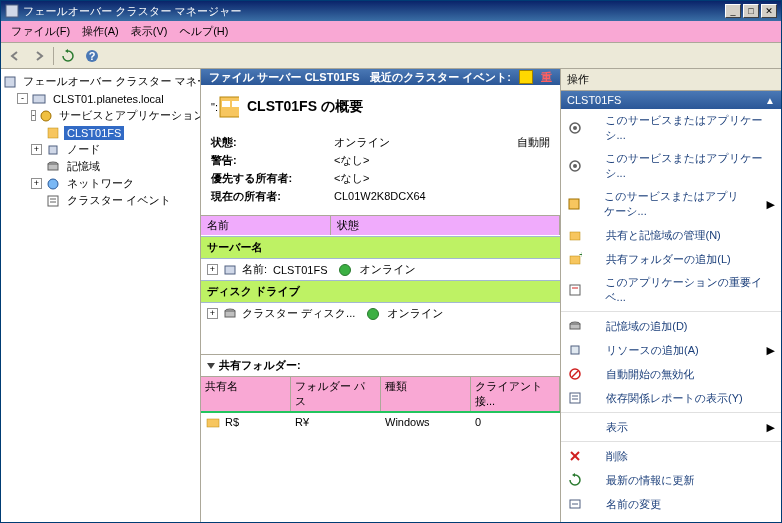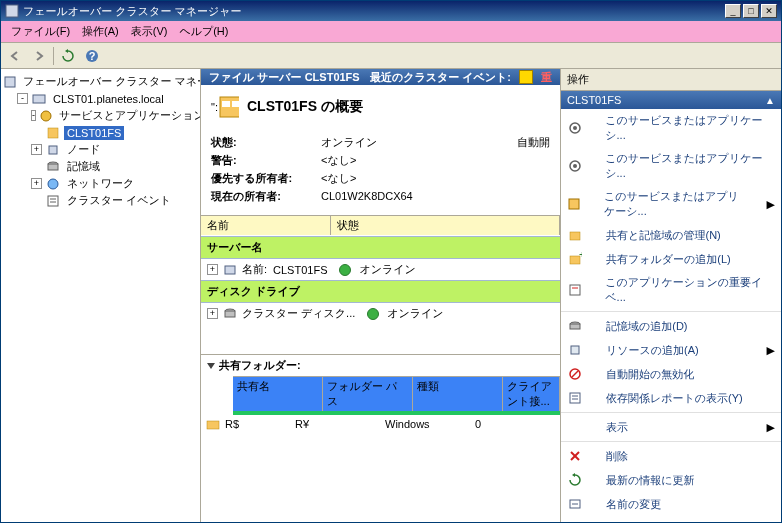--- a/index.html
+++ b/index.html
@@ -28,34 +28,34 @@
 .indent0{padding-left:0px;} .indent1{padding-left:14px;} .indent2{padding-left:28px;} .indent3{padding-left:42px;}
 
 .center-pane { flex:1; display:flex; flex-direction:column; border-right:1px solid #aca899; background:#fff; min-width:0;}
 .header-strip { background:linear-gradient(to bottom,#4a78b5,#2b5797); color:#fff; height:16px; display:flex; align-items:center; padding:0 8px; gap:8px; }
 .header-strip .ev-label{ margin-left:auto; font-weight:bold;}
 .header-strip .ev-warn{ width:14px;height:14px;background:#ffd800;border:1px solid #a08000; display:inline-block;}
 .header-strip .ev-crit{ color:#ff6060; font-weight:bold; }
 .overview { padding:8px 10px; display:flex; align-items:center; gap:8px;}
 .overview .big-icon{ width:28px;height:28px; display:inline-flex;align-items:center;justify-content:center;}
 .status-block{ padding:4px 10px 10px 10px; line-height:18px;}
-.status-row{ display:flex; }
+.status-row{ display:flex;gap:13px; }
 .status-row .lbl{ font-weight:bold; width:110px;}
 .auto-label{ margin-left:auto; font-weight:normal;}
-.list-hdr{ background:#fef9c3; border-top:1px solid #aca899; border-bottom:1px solid #fff; display:flex;}
+.list-hdr{ background:#f0abfc; border-top:1px solid #aca899; border-bottom:1px solid #fff; display:flex;}
 .list-hdr .col{ border-right:1px solid #aca899; padding:2px 6px;}
 .group-hdr{ background:#bef264; padding:3px 6px; font-weight:bold; border-top:1px solid #a3b8d3; border-bottom:1px solid #a3b8d3;}
 .row{ display:flex; align-items:center; padding:3px 6px; gap:4px;}
 .row .exp{ width:11px;height:11px;border:1px solid #919191;background:#fff;font-size:9px;text-align:center;line-height:9px;cursor:pointer;}
 .row .ico{width:16px;height:14px;display:inline-flex;align-items:center;justify-content:center;}
 .online-ico{ width:12px;height:12px;border-radius:50%;background:#3cb043;border:1px solid #2a7a2f; display:inline-block; margin-left:8px; margin-right:4px;}
 .share-section{ margin-top:30px;}
 .share-toggle{ padding:3px 6px; font-weight:bold; border-top:1px solid #aca899; display:flex;align-items:center;gap:4px;}
 .tri-down{ width:0;height:0;border-left:4px solid transparent;border-right:4px solid transparent;border-top:6px solid #404040;}
-.share-hdr{ background:#3b82f6; display:flex; border-top:1px solid #aca899; border-bottom:4px solid #22c55e;margin-left:32px;}
+.share-hdr{ background:#f9a8d4; display:flex; border-top:1px solid #aca899; border-bottom:2px solid #22c55e;}
 .share-hdr .col{border-right:1px solid #aca899; padding:2px 4px;}
 .share-row{ display:flex; padding:2px 4px; align-items:center;}
 .share-row .ico{width:16px;height:14px;display:inline-flex;align-items:center;justify-content:center;margin-right:4px;}
 
 .actions-pane { width: 220px; background:#fff; display:flex; flex-direction:column;}
 .actions-title{ background:#ece9d8; padding:3px 6px; border-bottom:1px solid #aca899; font-size:11px;}
 .actions-group-hdr{ background:linear-gradient(to bottom,#4a78b5,#2b5797); color:#fff; padding:3px 6px; display:flex; align-items:center;}
 .actions-group-hdr .chev{ margin-left:auto; font-size:10px;}
 .action-item{ display:flex; align-items:center; padding:4px 6px; gap:23px; cursor:pointer; color:#1a3e7a;}
 .action-item .ico{width:16px;height:16px;display:inline-flex;align-items:center;justify-content:center;}

